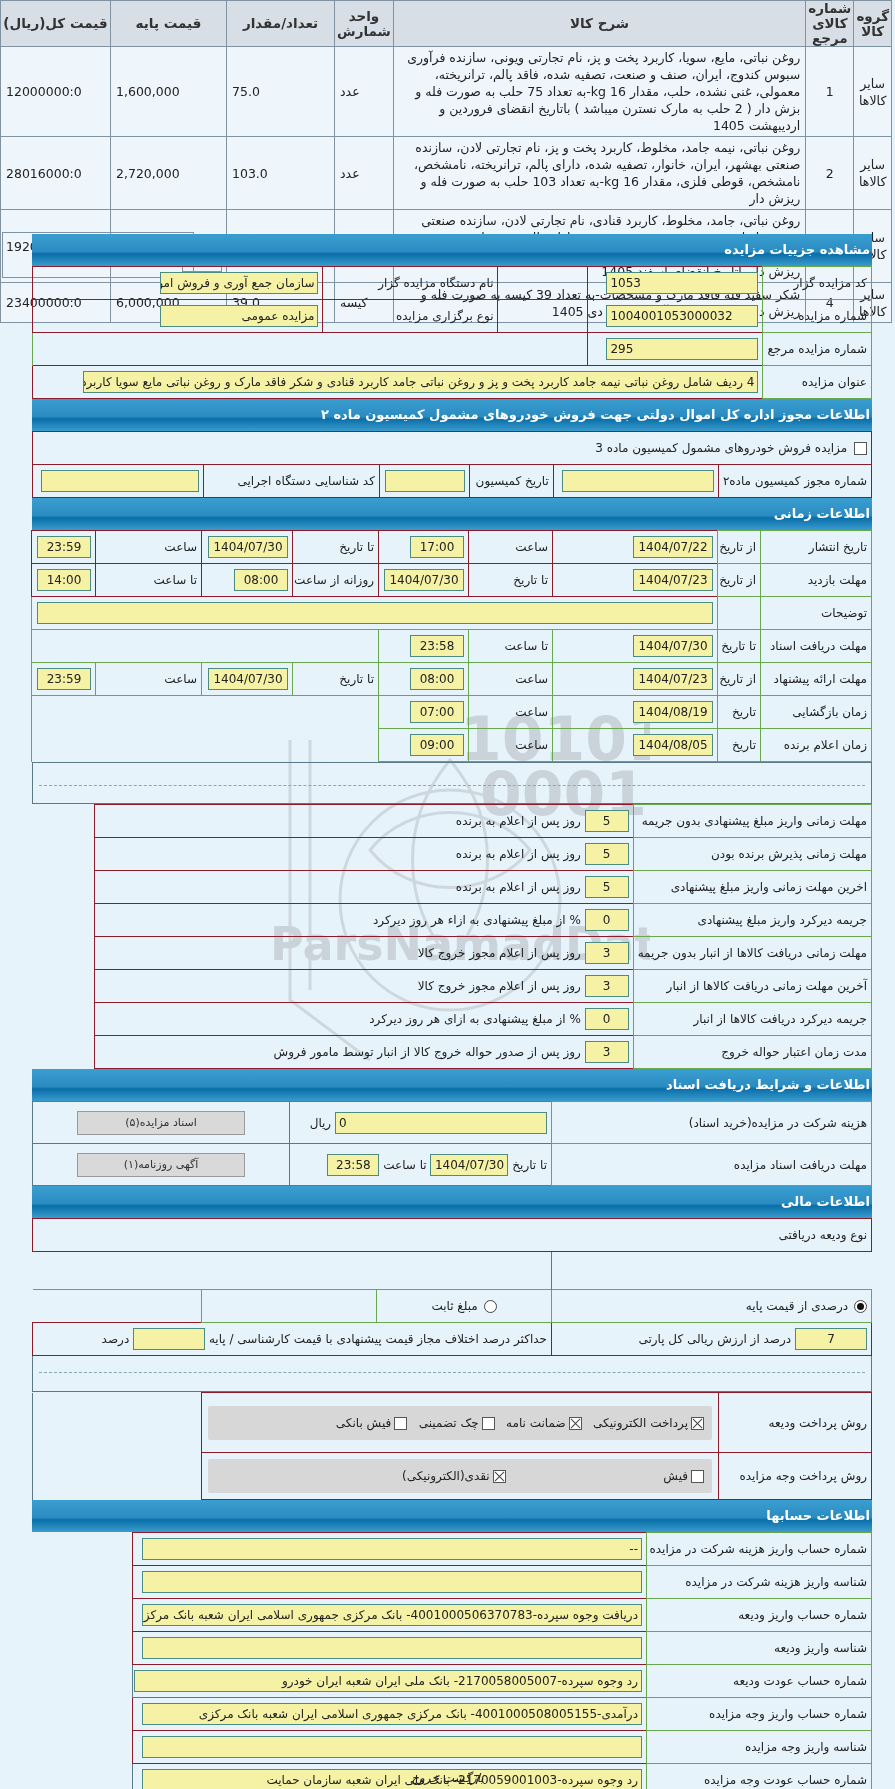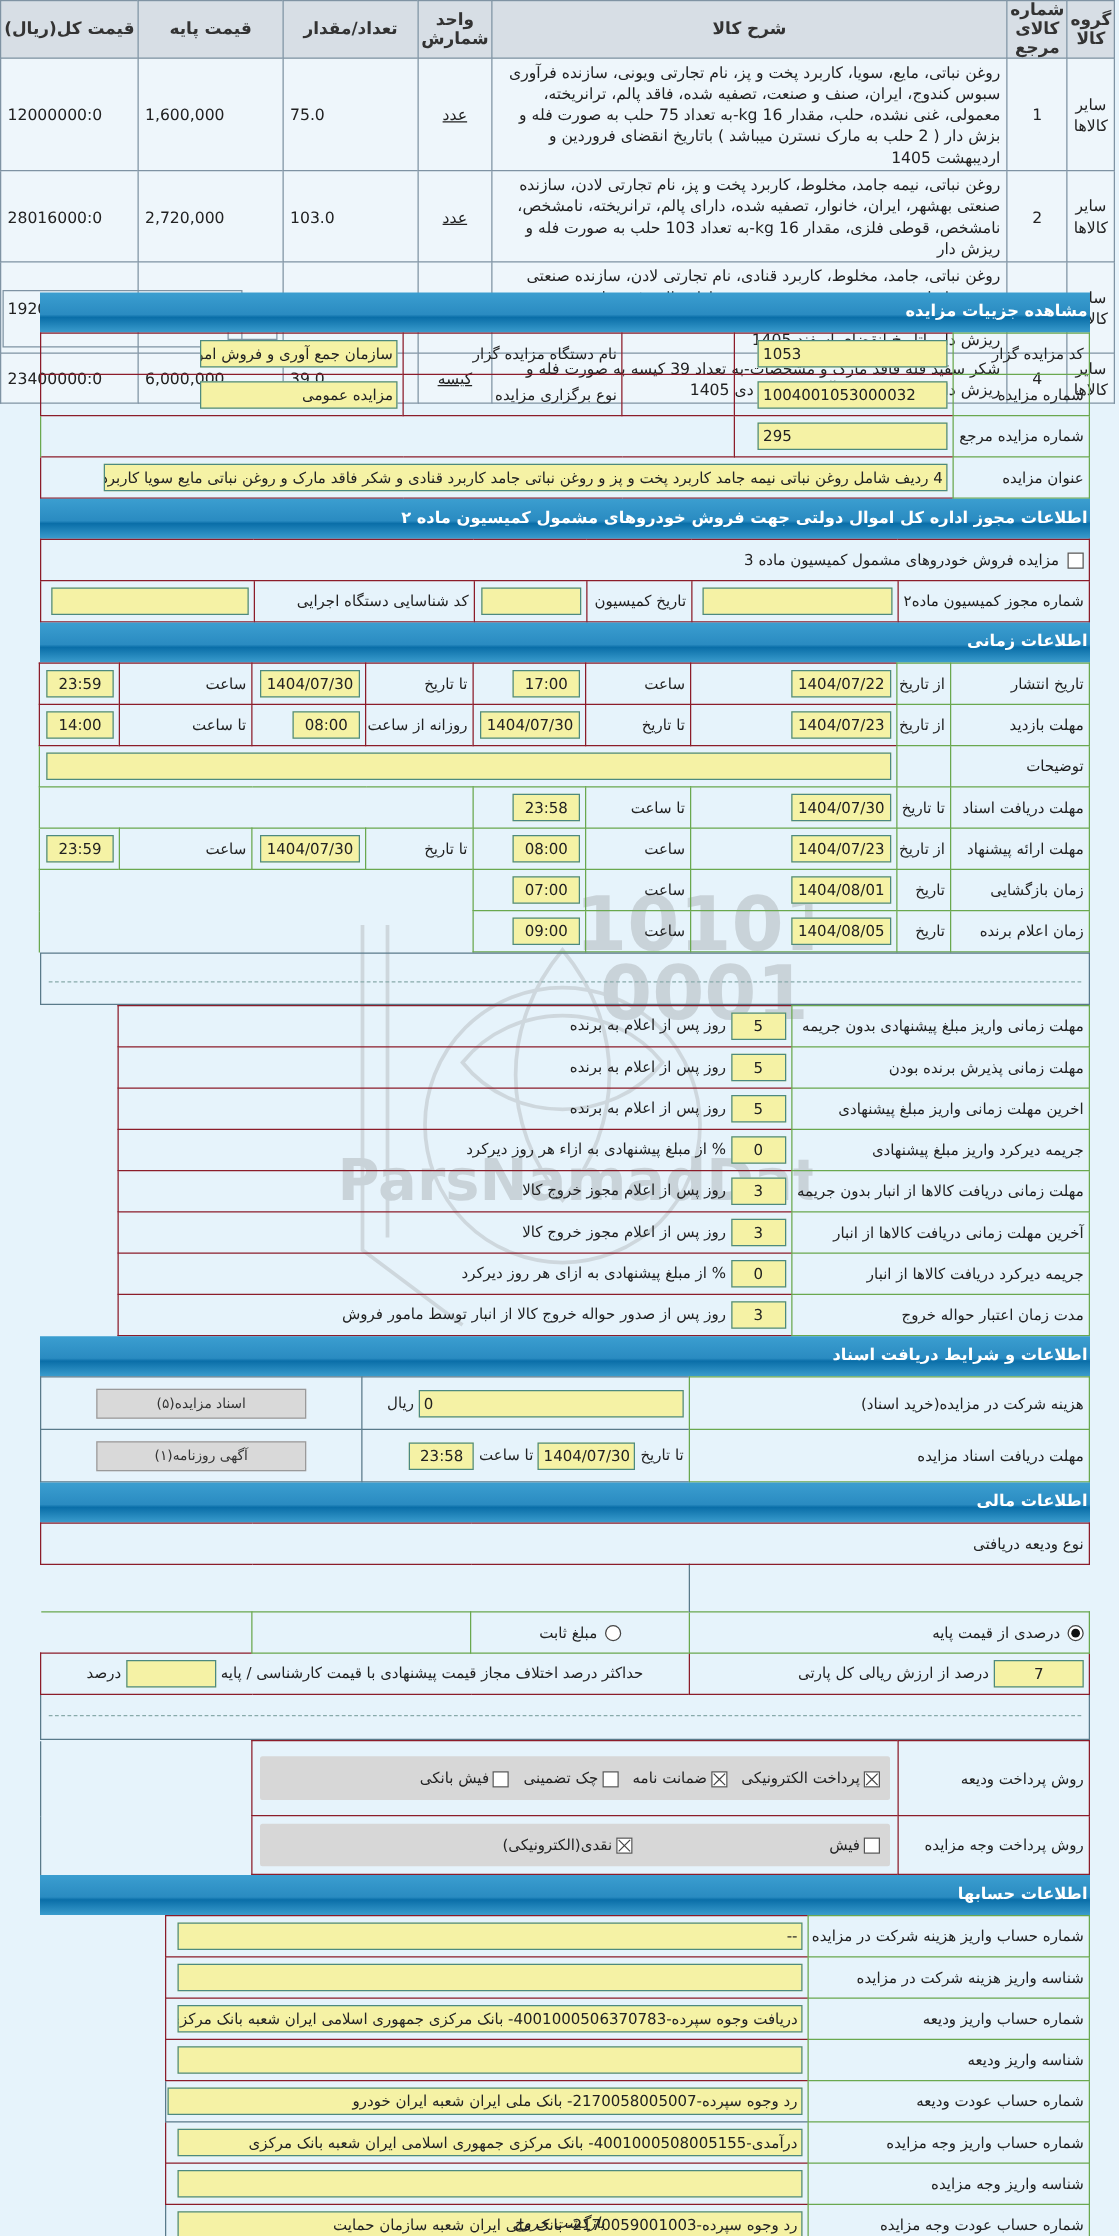--- a/index.html
+++ b/index.html
@@ -7,21 +7,21 @@
   *{box-sizing:border-box;}
 
   
   .items{position:absolute;left:0;top:0;width:892px;border-collapse:collapse;direction:rtl;font-size:12.5px;}
   .items th,.items td{border:1px solid #7f93a3;}
   .items th{background:#d7dee5;font-weight:bold;font-size:13.5px;line-height:15px;height:36px;padding:0 2px;text-align:center;color:#333;}
   .items td{background:#eef6fb;height:54px;padding:2px 5px;line-height:17px;}
   .items td.grp{text-align:center;width:32px;padding:2px;}
   .items td.ref{text-align:center;width:26px;}
   .items td.desc{text-align:right;}
-  .items td.unit{text-align:center;width:53px;text-decoration:underline;}
+  .items td.unit{text-align:left;width:53px;}
   .items td.num{text-align:left;}
   .items tr.last td{height:40px;}
   .items td.qty{width:108px;}
   .items td.price{width:116px;margin-top:36px;}
   .items td.total{width:110px;}
 
   
   .resid{position:absolute;border:1px solid #7f93a3;background:transparent;}
 
   
@@ -242,21 +242,21 @@
       <td>ساعت</td>
       <td style="text-align:right"><span class="inp c" style="width:54px">08:00</span></td>
       <td>تا تاریخ</td>
       <td style="text-align:right"><span class="inp c" style="width:80px">1404/07/30</span></td>
       <td>ساعت</td>
       <td style="text-align:right"><span class="inp c" style="width:54px">23:59</span></td>
     </tr>
     <tr>
       <td>زمان بازگشایی</td>
       <td>تاریخ</td>
-      <td style="text-align:right"><span class="inp c" style="width:80px">1404/08/01</span></td>
+      <td style="text-align:right"><span class="inp c" style="width:80px">1404/08/19</span></td>
       <td>ساعت</td>
       <td style="text-align:right"><span class="inp c" style="width:54px">07:00</span></td>
       <td colspan="4" style="border:none;border-left:1px solid #6aa84f"></td>
     </tr>
     <tr>
       <td>زمان اعلام برنده</td>
       <td>تاریخ</td>
       <td style="text-align:right"><span class="inp c" style="width:80px">1404/08/05</span></td>
       <td>ساعت</td>
       <td style="text-align:right"><span class="inp c" style="width:54px">09:00</span></td>
@@ -368,21 +368,21 @@
         <span>مبلغ ثابت</span>
       </td>
       <td></td>
       <td style="border:none;border-top:1px solid #6aa84f"></td>
     </tr>
     <tr>
       <td class="r" style="text-align:right">
         <span class="inp c" style="width:72px">7</span>
         <span>درصد از ارزش ریالی کل پارتی</span>
       </td>
-      <td class="r" colspan="3" style="text-align:center">
+      <td class="r" colspan="3" style="text-align:right">
         <span>حداکثر درصد اختلاف مجاز قیمت پیشنهادی با قیمت کارشناسی / پایه</span>
         <span class="inp" style="width:72px"></span>
         <span>درصد</span>
       </td>
     </tr>
   </tbody>
     </table>
   <div style="border:1px solid #5a7a8a;border-top:none;height:36px;padding-top:16px;">
     <div class="dash"></div>
   </div>

